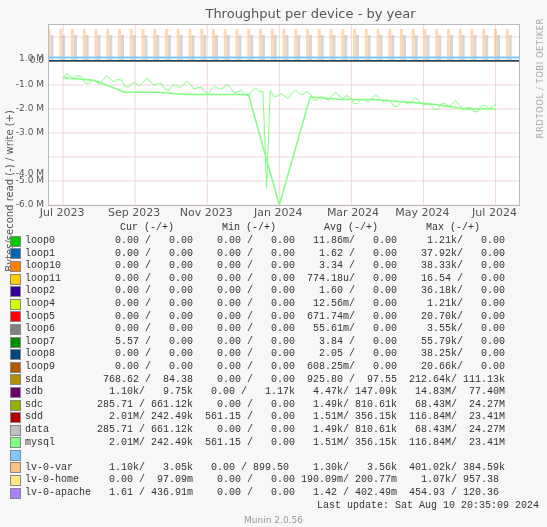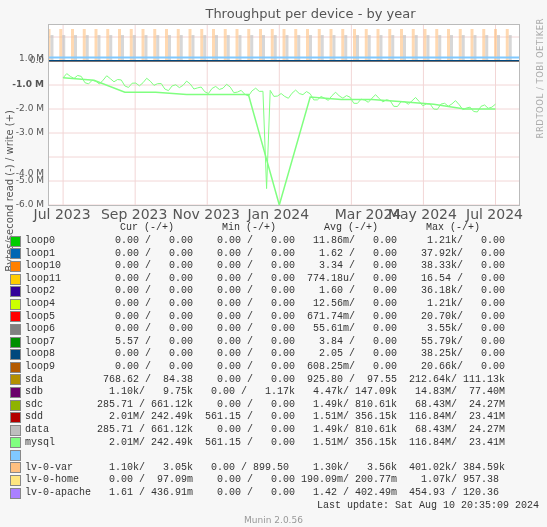--- a/index.html
+++ b/index.html
@@ -74,21 +74,21 @@
   }
   .xticks {
     position: absolute;
     top: 206px;
     left: 48px;
     width: 470px;
     height: 14px;
   }
   .xticks div {
     position: absolute;
-    font-size: 14px;
+    font-size: 11px;
     color: #555;
     transform: translateX(-50%);
     white-space: nowrap;
   }
   .legend-header {
     position: absolute;
     top: 222px;
     left: 30px;
     width: 510px;
     font-family: "Courier New", monospace;
@@ -144,21 +144,21 @@
 <div class="container">
 
   <div class="side-label">RRDTOOL / TOBI OETIKER</div>
 
   <div class="title">Throughput per device - by year</div>
   <div class="ylabel">Bytes/second read (-) / write (+)</div>
 
   <div class="yticks" id="yticks">
       <div style="top: 12px; margin-top: 22px;">1.0 M</div>
       <div style="top: 36px; margin-left: 36px;">0.0</div>
-      <div style="top: 60px; font-weight: bold;">-1.0 M</div>
+      <div style="top: 60px;">-1.0 M</div>
       <div style="top: 84px;">-2.0 M</div>
       <div style="top: 108px;">-3.0 M</div>
       <div style="top: 132px; margin-top: 17px;">-4.0 M</div>
       <div style="top: 156px; padding-left: 48px;">-5.0 M</div>
       <div style="top: 180px;">-6.0 M</div>
     </div>
 
   <div class="plot-area">
     <svg id="plot-svg" width="470" height="180">
         <line x1="0" x2="470" y1="12" y2="12" stroke="#f2d6d6" stroke-width="1"></line>
@@ -262,21 +262,21 @@
         <path d="M14.1 52.8 L44.98571428571429 55.19999999999999 L75.87142857142857 67.19999999999999 L106.75714285714285 67.19999999999999 L137.64285714285714 69.60000000000001 L168.52857142857144 69.60000000000001 L199.4142857142857 69.60000000000001 L230.3 180 L261.1857142857143 72 L292.0714285714286 74.4 L322.9571428571429 74.4 L353.84285714285716 76.8 L384.72857142857146 79.19999999999999 L415.61428571428576 84 L446.50000000000006 84 " fill="none" stroke="#80ff80" stroke-width="1.5"></path>
         <path d="M14.1 52.8 L17.73361344537815 48.58001989646877 L21.367226890756303 51.37605555415084 L25.000840336134452 53.44821973002341 L28.634453781512605 50.48035908453181 L32.26806722689076 51.40485586217983 L35.90168067226891 57.66320722065606 L39.53529411764706 58.92566722544086 L43.16890756302521 55.29204703825717 L46.80252100840336 56.2426127390913 L50.43613445378152 58.99539015092182 L54.069747899159665 55.215911680871756 L57.70336134453782 50.781051487098495 L61.33697478991597 53.645471921487015 L64.97058823529412 56.8081229037422 L68.60420168067226 54.511783812163586 L72.23781512605042 54.96471269556136 L75.87142857142857 60.95941749653824 L79.50504201680671 62.44210308503892 L83.13865546218487 58.20199443700555 L86.77226890756303 58.065269346807185 L90.40588235294119 60.82888799182484 L94.03949579831932 57.71154971685469 L97.67310924369747 53.2738797123243 L101.30672268907563 56.19414599716039 L104.94033613445377 60.35052199807144 L108.57394957983193 58.68443287744461 L112.20756302521008 58.53113150417886 L115.84117647058824 64.01734683623927 L119.47478991596638 65.63051215587768 L123.10840336134453 60.898129462760906 L126.7420168067227 59.76813019658218 L130.37563025210085 62.61353547196869 L134.009243697479 60.35796523432563 L137.64285714285714 56.10059904309712 L141.27647058823533 59.02225224264089 L144.91008403361343 64.01528750010482 L148.5436974789916 62.90185794679056 L152.17731092436975 62.022592371177936 L155.8109243697479 66.79137706146533 L159.44453781512607 68.48149236094743 L163.0781512605042 63.42207994372309 L166.7117647058824 61.44196160687943 L170.3453781512605 64.44274086132823 L173.97899159663865 63.20973890309216 L177.6126050420168 59.27496300775195 L181.24621848739494 62.10235390461132 L184.8798319327731 67.72516527488388 L188.51344537815126 67.06422614779879 L192.14705882352942 65.36970490629247 L195.78067226890755 69.26187256031837 L199.4142857142857 71.01514525621596 L203.04789915966387 65.83593930527869 L206.68151260504203 63.18364423004043 L210.31512605042016 66.40131910672875 L213.94873949579835 66.2988577509578 L217.58235294117648 163.58083554595595 L221.21596638655464 65.3828707400941 L224.84957983193277 71.39345586407184 L228.48319327731093 71.07752272552476 L232.11680672268906 68.52231437577878 L235.7504201680672 71.43781752912624 L239.3840336134454 73.2786999018933 L243.0176470588235 68.21550001439071 L246.65126050420167 65.08705640941518 L250.2848739495798 68.55750025374796 L253.918487394958 69.63088890664324 L257.55210084033615 66.57351219467684 L261.1857142857143 68.79392889975571 L264.81932773109247 74.93274454690871 L268.45294117647063 74.86216704660931 L272.0865546218488 71.45458453581203 L275.7201680672269 73.35664009920606 L279.3537815126051 75.3415361201224 L282.9873949579832 70.64206229554152 L286.6210084033614 67.23417262295185 L290.25462184873953 70.95667142146658 L293.8882352941177 73.18384545940219 L297.52184873949585 70.58378596295883 L301.15546218487395 72.25499472067925 L304.78907563025217 78.26381097594047 L308.42268907563033 78.36020091838681 L312.05630252100843 74.16754922574906 L315.68991596638654 75.08122481629908 L319.3235294117648 77.28810865569389 L322.9571428571429 73.19364788724054 L326.590756302521 69.68725314667972 L330.2243697478992 73.61746331671348 L333.85798319327733 76.90987027085455 L337.4915966386555 74.72436176732334 L341.12521008403365 75.68351744352147 L344.75882352941176 81.32382690642689 L348.3924369747899 81.54035009326095 L352.02605042016813 76.6888791956756 L355.65966386554624 76.69439436154784 L359.2932773109244 79.20948033038381 L362.92689075630256 75.93650887090224 L366.5605042016807 72.48289454744956 L370.1941176470589 76.53055732888113 L373.82773109243703 80.73958140763389 L377.46134453781514 78.89799155190093 L381.09495798319335 79.00370660897491 L384.72857142857146 84.07301908223663 L388.3621848739496 84.40047095433512 L391.9957983193278 79.06989028532337 L395.6294117647059 78.29139323357244 L399.2630252100841 81.19430829105357 L402.89663865546225 78.91779293161534 L406.53025210084036 75.62852766123487 L410.16386554621846 79.66031717274225 L413.79747899159673 84.5886560054122 L417.43109243697484 83.00653272892067 L421.064705882353 82.15455795870292 L424.6983193277311 86.49912495162062 L428.3319327731093 86.96715372481181 L431.9655462184875 81.38009604961441 L435.5991596638656 79.97110528703264 L439.2327731092437 83.32017941360361 L442.8663865546219 82.16011164128304 L446.50000000000006 79.1017084908982 " fill="none" stroke="#80ff80" stroke-width="1"></path>
       </svg>
   </div>
 
   <div class="xticks" id="xticks">
       <div style="left: 14.1px;">Jul 2023</div>
       <div style="left: 86.1667px;">Sep 2023</div>
       <div style="left: 158.233px;">Nov 2023</div>
       <div style="left: 230.3px;">Jan 2024</div>
-      <div style="left: 320px;">Mar 2024</div>
+      <div style="left: 305px;">Mar 2024</div>
       <div style="left: 374.433px;">May 2024</div>
       <div style="left: 446.5px;">Jul 2024</div>
     </div>
 
   <div class="legend-header">               Cur (-/+)        Min (-/+)        Avg (-/+)        Max (-/+)</div>
 
   <div class="legend" id="legend">
       <div class="legend-row"><span class="swatch" style="background: rgb(0, 204, 0);"></span><span>loop0          0.00 /   0.00    0.00 /   0.00   11.86m/   0.00     1.21k/   0.00</span></div>
       <div class="legend-row"><span class="swatch" style="background: rgb(0, 102, 179);"></span><span>loop1          0.00 /   0.00    0.00 /   0.00    1.62 /   0.00    37.92k/   0.00</span></div>
       <div class="legend-row"><span class="swatch" style="background: rgb(255, 128, 0);"></span><span>loop10         0.00 /   0.00    0.00 /   0.00    3.34 /   0.00    38.33k/   0.00</span></div>

